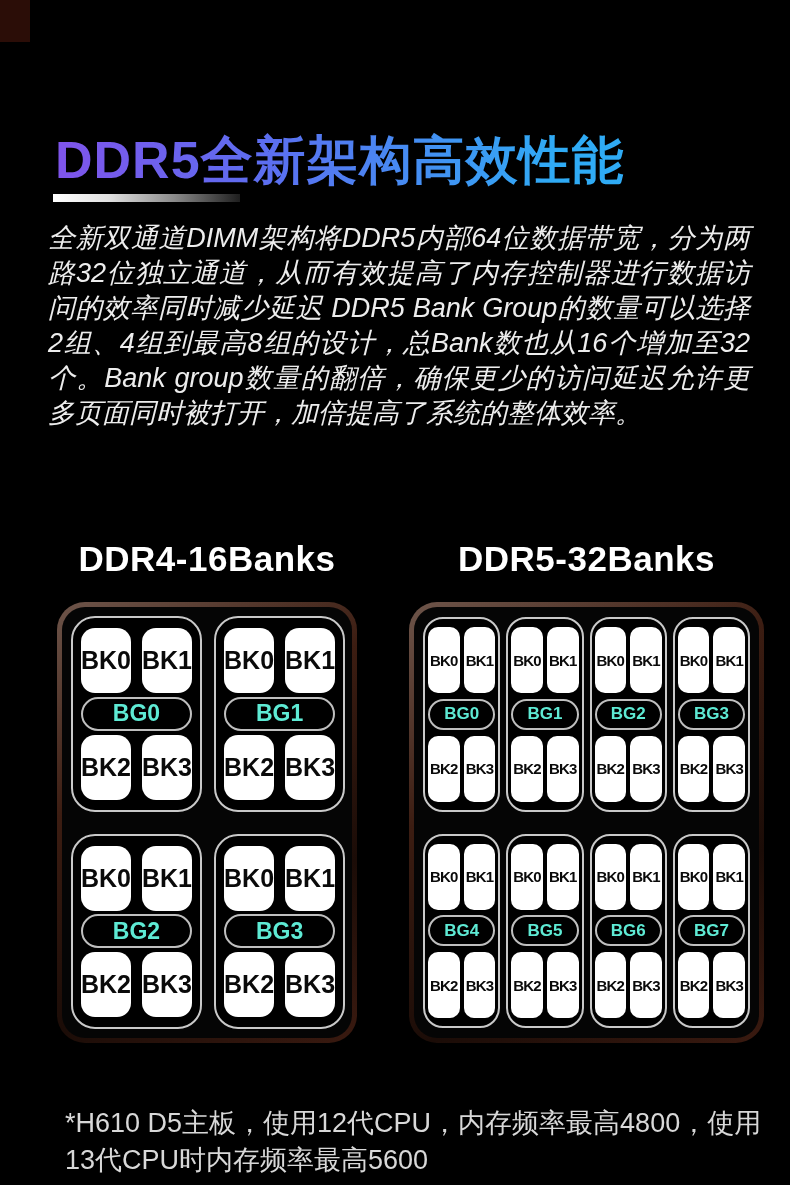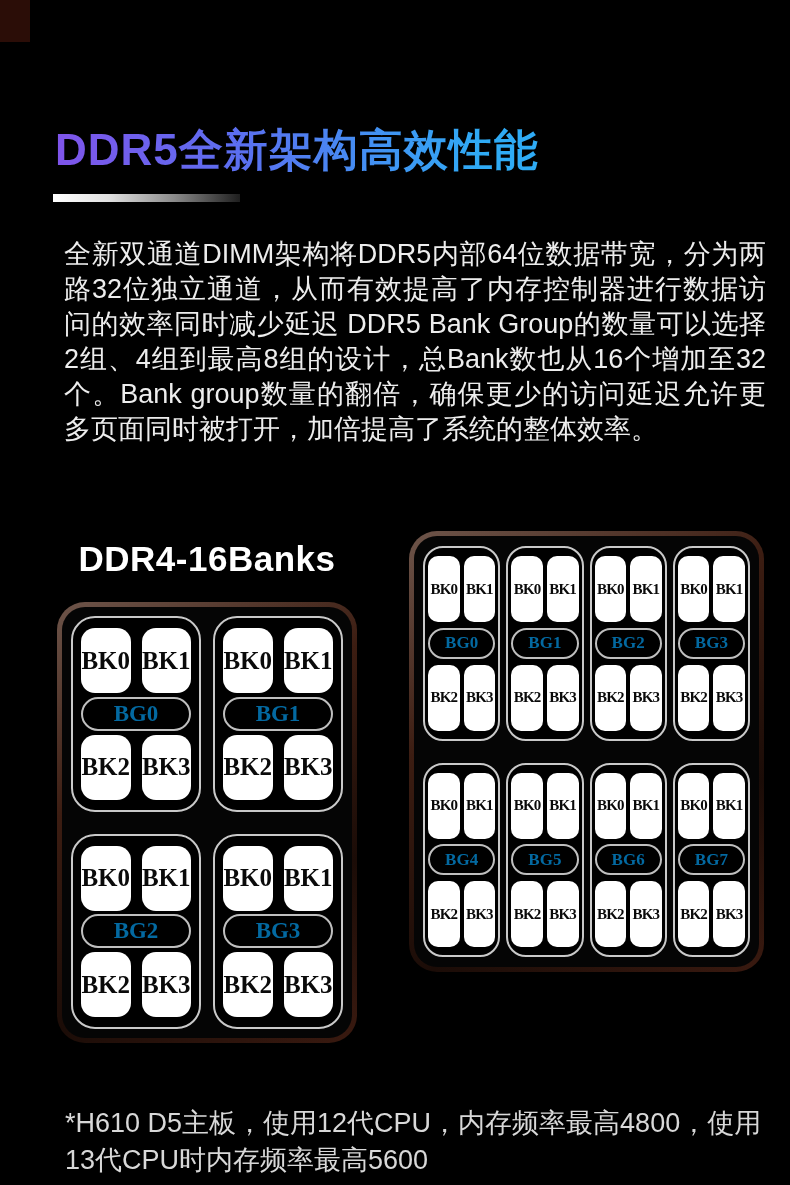--- a/index.html
+++ b/index.html
@@ -17,34 +17,34 @@
     position:relative; width:790px; height:1185px;
     background:var(--bg); overflow:hidden; margin:0 auto;
     font-family:"Liberation Sans","DejaVu Sans",sans-serif;
   }
   .corner-mark{
     position:absolute; left:0; top:0; width:30px; height:42px;
     background:#2b0d07;
   }
   .title{
     position:absolute; left:55px; top:97px;
-    font-size:44px; font-weight:900; line-height:1.1; letter-spacing:1px;
+    font-size:52px; font-weight:900; line-height:1.1; letter-spacing:1px;
     white-space:nowrap;
     background:linear-gradient(90deg,var(--grad1) 0%,var(--grad2) 38%,var(--grad3) 88%);
     -webkit-background-clip:text; background-clip:text;
     -webkit-text-fill-color:transparent; color:transparent;
   }
   .title-bar{
     position:absolute; left:53px; top:194px; width:187px; height:8px;
     background:linear-gradient(90deg,#ffffff 0%,#e0e0e0 30%,#8a8a8a 65%,#1e1e1e 100%);
   }
   .desc{
     position:absolute; left:48px; top:221px; width:702px;
     font-size:27px; line-height:35px; color:var(--body-text);
-    text-align:justify; margin:16px;
+    text-align:justify; margin:0;font-style:italic;
   }
   .diagrams{
     position:absolute; left:57px; top:531px; display:flex; gap:52px;
   }
   .col-ddr4{width:300px;}
   .col-ddr5{width:355px;}
   .diagram-heading{
     margin:0; height:71px; padding-top:6px; box-sizing:border-box;
     font-size:35px; line-height:44px; font-weight:800; color:#ffffff;
     text-align:center; letter-spacing:0.5px;
@@ -57,36 +57,35 @@
       linear-gradient(150deg,#6e554a 0%,#3c1d12 35%,#1b0c07 70%,#3a1a10 100%) border-box;
     display:grid;
   }
   .panel-ddr4{ grid-template-columns:repeat(2,1fr); gap:22px 12px; padding:9px; }
   .panel-ddr5{ grid-template-columns:repeat(4,1fr); gap:22px 6px; padding:10px 9px; }
   .group{
     box-sizing:border-box; background:#000;
     border:2px solid var(--group-border);
     display:flex; flex-direction:column; align-items:center;
     justify-content:space-between;
-    font-family:Liberation Serif, serif;
   }
   .panel-ddr4 .group{ border-radius:24px; padding:10px 8px; }
   .panel-ddr5 .group{ border-radius:20px; padding:8px 3px; }
   .bank-row{ display:flex; width:100%; justify-content:center; }
   .panel-ddr4 .bank-row{ gap:11px; }
   .panel-ddr5 .bank-row{ gap:4px; }
   .tile{
     flex:1; background:var(--tile-bg); color:var(--tile-text);
     font-weight:700; display:flex; align-items:center; justify-content:center;
   }
   .panel-ddr4 .tile{ height:65px; border-radius:14px; font-size:25px; }
   .panel-ddr5 .tile{ height:66px; border-radius:10px; font-size:15px; letter-spacing:-0.8px; }
   .pill{
     box-sizing:border-box; width:100%; background:#000;
-    border:2px solid #bfbfbf; color:#0369a1; font-weight:700;
+    border:2px solid #bfbfbf; color:#5eead4; font-weight:700;
     display:flex; align-items:center; justify-content:center;
   }
   .panel-ddr4 .pill{ height:34px; border-radius:18px; font-size:23px; }
   .panel-ddr5 .pill{ height:31px; border-radius:16px; font-size:17px; }
   .footnote{
     position:absolute; left:49px; top:1089px; width:712px;
     font-size:27px; line-height:37px; color:var(--footnote-text); margin:16px;
   }
 </style>
 </head>
@@ -144,20 +143,21 @@
             </div>
             <div class="pill">BG3</div>
             <div class="bank-row">
               <div class="tile">BK2</div>
               <div class="tile">BK3</div>
             </div>
           </div>
         </div>
     </div>
     <div class="col-ddr5">
+      <h2 class="diagram-heading">DDR5-32Banks</h2>
       <div class="panel panel-ddr5">
           <div class="group">
             <div class="bank-row">
               <div class="tile">BK0</div>
               <div class="tile">BK1</div>
             </div>
             <div class="pill">BG0</div>
             <div class="bank-row">
               <div class="tile">BK2</div>
               <div class="tile">BK3</div>

